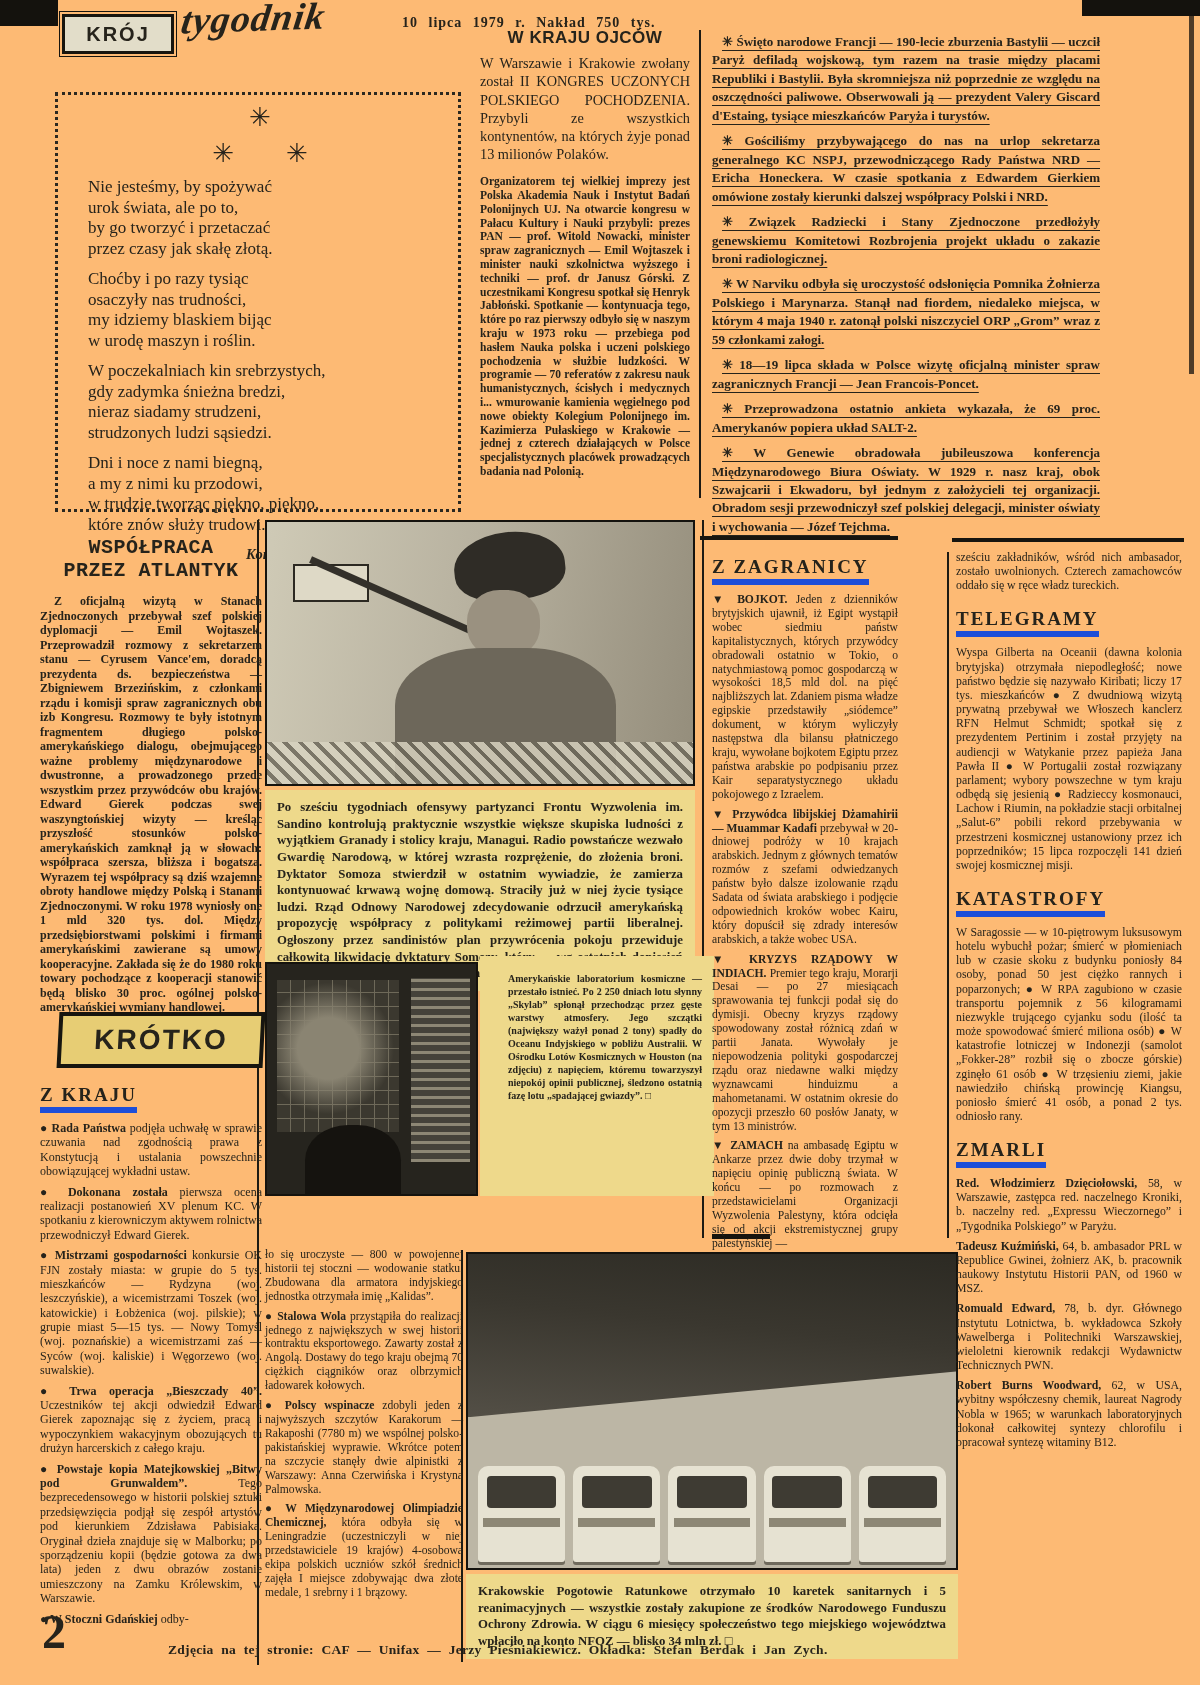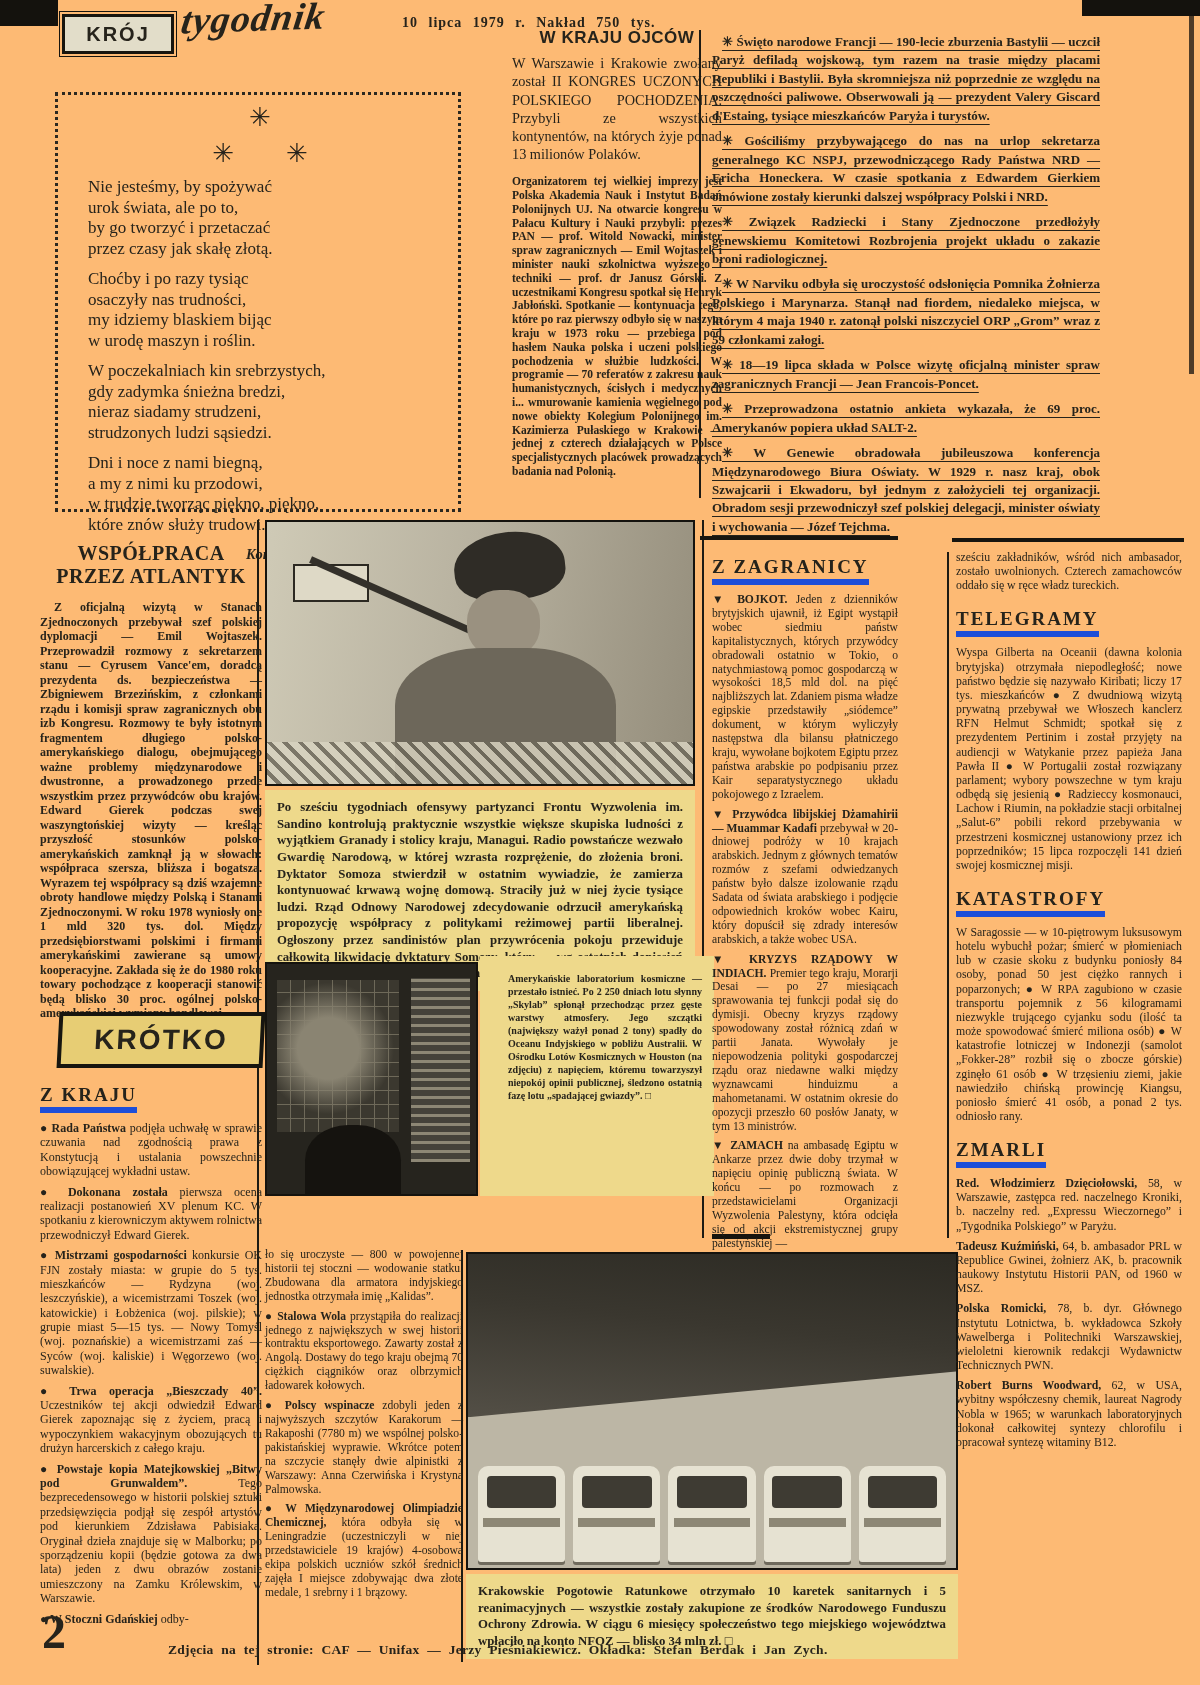--- a/index.html
+++ b/index.html
@@ -20,21 +20,21 @@
   .dateline{position:absolute;left:402px;top:15px;font-weight:700;font-size:14px;letter-spacing:1px;word-spacing:6px;}
 
   
   .poem-box{position:absolute;left:55px;top:92px;width:406px;height:420px;border:3px dotted #2b2820;
             padding:8px 26px 6px 30px;box-sizing:border-box;}
   .poem-stars{white-space:pre;text-align:center;font-size:26px;line-height:1.0;margin:2px 0 10px;}
   .stanza{font-size:17px;line-height:1.22;white-space:pre-line;margin:0 0 9px;}
   .poem-author{text-align:right;font-style:italic;font-weight:700;font-size:14.5px;margin-top:10px;padding-right:4px;}
 
   
-  .kraj-ojcow{position:absolute;left:480px;top:28px;width:210px;margin-left:32px;}
+  .kraj-ojcow{position:absolute;left:480px;top:28px;width:210px;}
   .kraj-ojcow h2{margin:0 0 6px;text-align:center;font-family:"Liberation Sans",sans-serif;
                  font-size:17px;font-weight:800;letter-spacing:.5px;}
   .kraj-ojcow .lead{font-size:14.3px;line-height:1.28;text-align:justify;margin:0 0 4px;}
   .kraj-ojcow .bodytxt{font-size:11.5px;line-height:1.2;text-align:justify;font-weight:600;}
 
   
   .star-col{position:absolute;left:712px;top:33px;width:388px;}
   .star-item{font-size:13px;line-height:1.42;font-weight:700;text-align:justify;text-indent:10px;
              text-decoration:underline;text-decoration-thickness:1px;text-underline-offset:4px;margin:0 0 7px;}
 
@@ -45,21 +45,21 @@
   .vr-b{left:702px;top:520px;height:718px;}
   .vr-c{left:947px;top:552px;height:686px;}
   .vr-d{left:461px;top:1250px;height:412px;}
   .hr{position:absolute;height:4px;background:#17150f;}
   .hr-z{left:700px;top:536px;width:198px;}
   .hr-far{left:952px;top:538px;width:232px;}
   .hr-zend{left:712px;top:1234px;width:58px;height:5px;}
 
   
   .col-atlantyk{position:absolute;left:40px;top:520px;width:222px;}
-  .col-atlantyk h2{margin:22px 0 12px;text-align:center;font-family:Liberation Serif, serif;
+  .col-atlantyk h2{margin:16px 0 12px;text-align:center;font-family:Liberation Mono, monospace;
                    font-size:20px;font-weight:800;line-height:1.15;white-space:pre-line;letter-spacing:.5px;}
   .col-atlantyk p{margin:0;font-size:12px;line-height:1.21;text-align:justify;text-indent:14px;font-weight:600;}
   .krotko{position:absolute;left:58px;top:1012px;width:198px;height:48px;background:#e7cd74;border:4px solid #17150f;
           display:flex;align-items:center;justify-content:center;font-family:"Liberation Sans",sans-serif;
           font-weight:900;font-size:28px;letter-spacing:2px;transform:skewX(-3deg);}
   .z-kraju{position:absolute;left:40px;top:1084px;width:222px;}
   .sec-h{font-size:19px;font-weight:800;letter-spacing:2px;border-bottom:6px solid #1d4ed8;
          display:inline-block;padding-bottom:1px;margin:0 0 8px;}
   .news-item{font-size:12px;line-height:1.2;text-align:justify;margin:0 0 6px;font-weight:500;}
   .news-item .lead{font-weight:800;}
@@ -254,20 +254,20 @@
 
   <div class="far-col">
     <p class="news-item">sześciu zakładników, wśród nich ambasador, zostało uwolnionych. Czterech zamachowców oddało się w ręce władz tureckich.</p>
     <div><span class="sec-h">TELEGRAMY</span></div>
     <p class="news-item">Wyspa Gilberta na Oceanii (dawna kolonia brytyjska) otrzymała niepodległość; nowe państwo będzie się nazywało Kiribati; liczy 17 tys. mieszkańców ● Z dwudniową wizytą prywatną przebywał we Włoszech kanclerz RFN Helmut Schmidt; spotkał się z prezydentem Pertinim i został przyjęty na audiencji w Watykanie przez papieża Jana Pawła II ● W Portugalii został rozwiązany parlament; wybory powszechne w tym kraju odbędą się jesienią ● Radzieccy kosmonauci, Lachow i Riumin, na pokładzie stacji orbitalnej „Salut-6” pobili rekord przebywania w przestrzeni kosmicznej ustanowiony przez ich poprzedników; 15 lipca rozpoczęli 141 dzień swojej kosmicznej misji.</p>
     <div><span class="sec-h">KATASTROFY</span></div>
     <p class="news-item">W Saragossie — w 10-piętrowym luksusowym hotelu wybuchł pożar; śmierć w płomieniach lub w czasie skoku z budynku poniosły 84 osoby, ponad 50 jest ciężko rannych i poparzonych; ● W RPA zagubiono w czasie transportu pojemnik z 56 kilogramami niezwykle trującego cyjanku sodu (ilość ta może spowodować śmierć miliona osób) ● W katastrofie lotniczej w Indonezji (samolot „Fokker-28” rozbił się o zbocze górskie) zginęło 61 osób ● W trzęsieniu ziemi, jakie nawiedziło chińską prowincję Kiangsu, poniosło śmierć 41 osób, a ponad 2 tys. odniosło rany.</p>
     <div><span class="sec-h">ZMARLI</span></div>
     <p class="news-item"><span class="lead">Red. Włodzimierz Dzięciołowski,</span><span> 58, w Warszawie, zastępca red. naczelnego Kroniki, b. naczelny red. „Expressu Wieczornego” i „Tygodnika Polskiego” w Paryżu.</span></p>
     <p class="news-item"><span class="lead">Tadeusz Kuźmiński,</span><span> 64, b. ambasador PRL w Republice Gwinei, żołnierz AK, b. pracownik naukowy Instytutu Historii PAN, od 1960 w MSZ.</span></p>
-    <p class="news-item"><span class="lead">Polska Romicki,</span><span> 78, b. dyr. Głównego Instytutu Lotnictwa, b. wykładowca Szkoły Wawelberga i Politechniki Warszawskiej, wieloletni kierownik redakcji Wydawnictw Technicznych PWN.</span></p>
+    <p class="news-item"><span class="lead">Romuald Edward,</span><span> 78, b. dyr. Głównego Instytutu Lotnictwa, b. wykładowca Szkoły Wawelberga i Politechniki Warszawskiej, wieloletni kierownik redakcji Wydawnictw Technicznych PWN.</span></p>
     <p class="news-item"><span class="lead">Robert Burns Woodward,</span><span> 62, w USA, wybitny współczesny chemik, laureat Nagrody Nobla w 1965; w warunkach laboratoryjnych dokonał całkowitej syntezy chlorofilu i opracował syntezę witaminy B12.</span></p>
   </div>
 
   <div class="page-num">2</div>
   <div class="credits">Zdjęcia na tej stronie: CAF — Unifax — Jerzy Pieśniakiewicz.  Okładka: Stefan Berdak i Jan Zych.</div>
 
 </div>
 
 </body></html>

